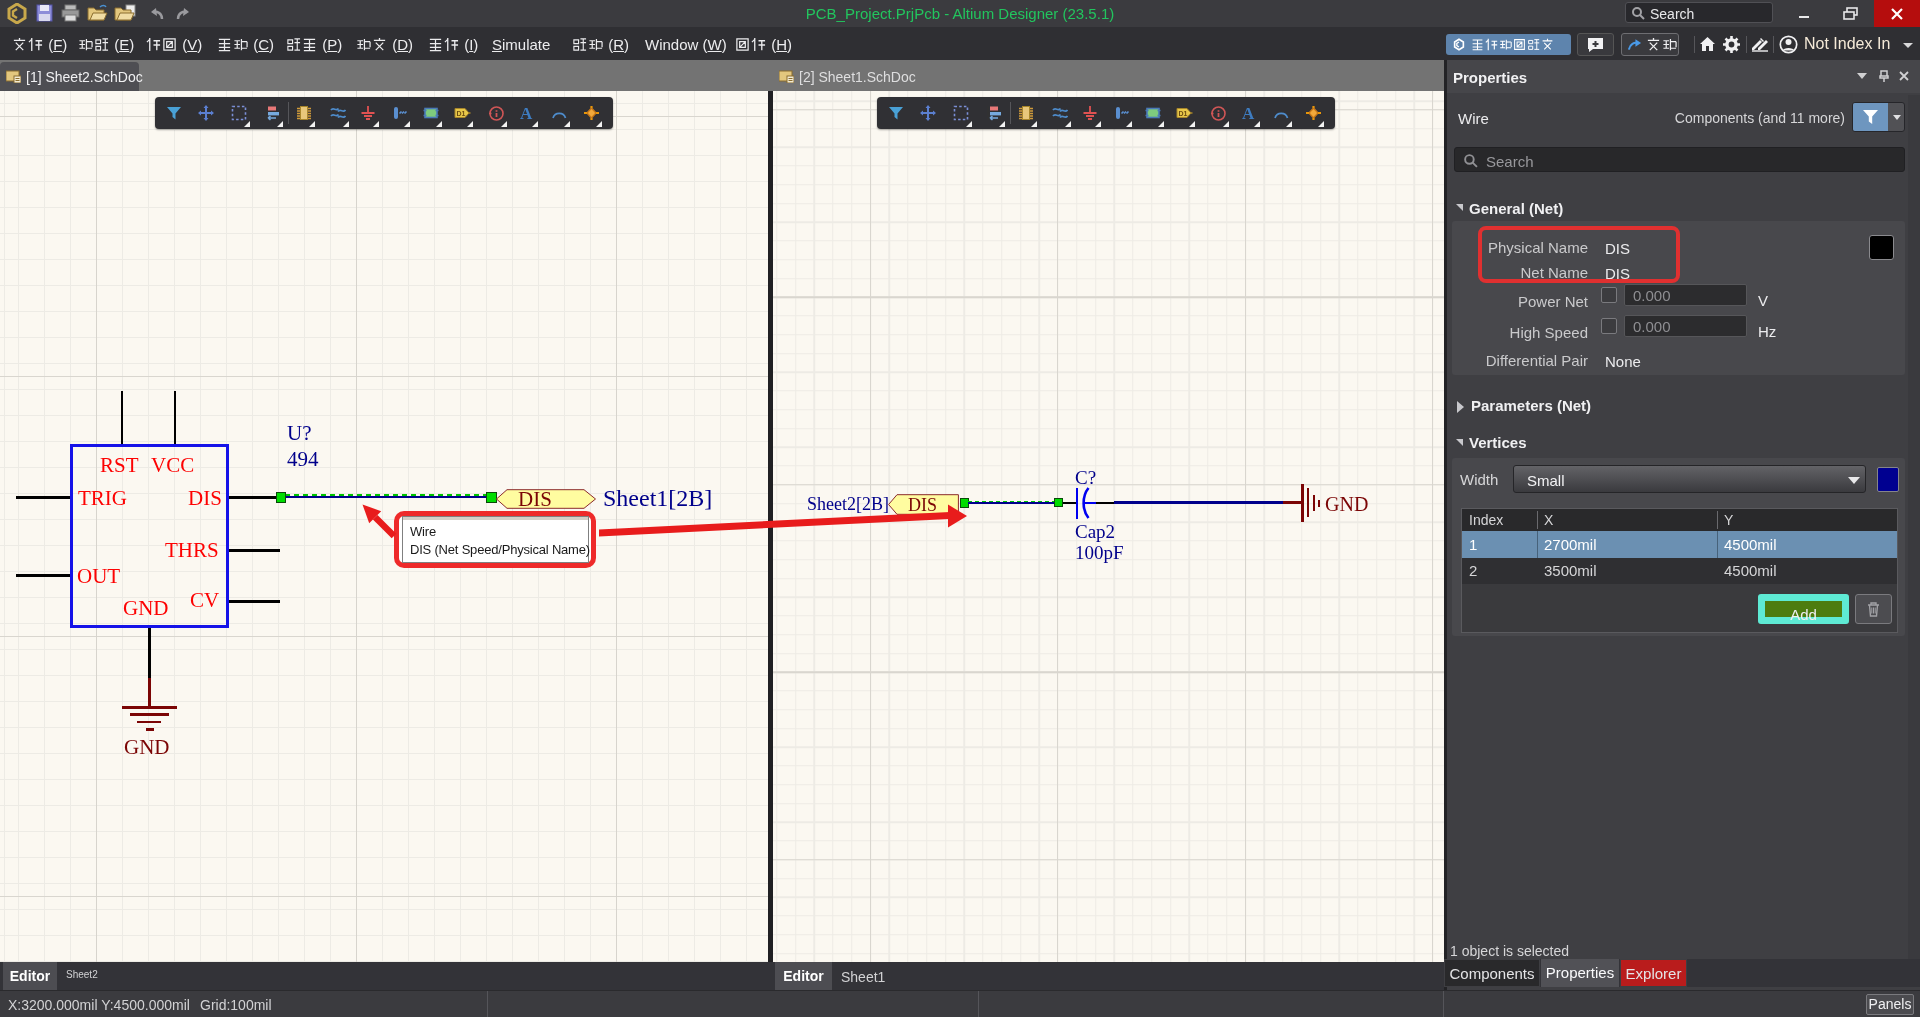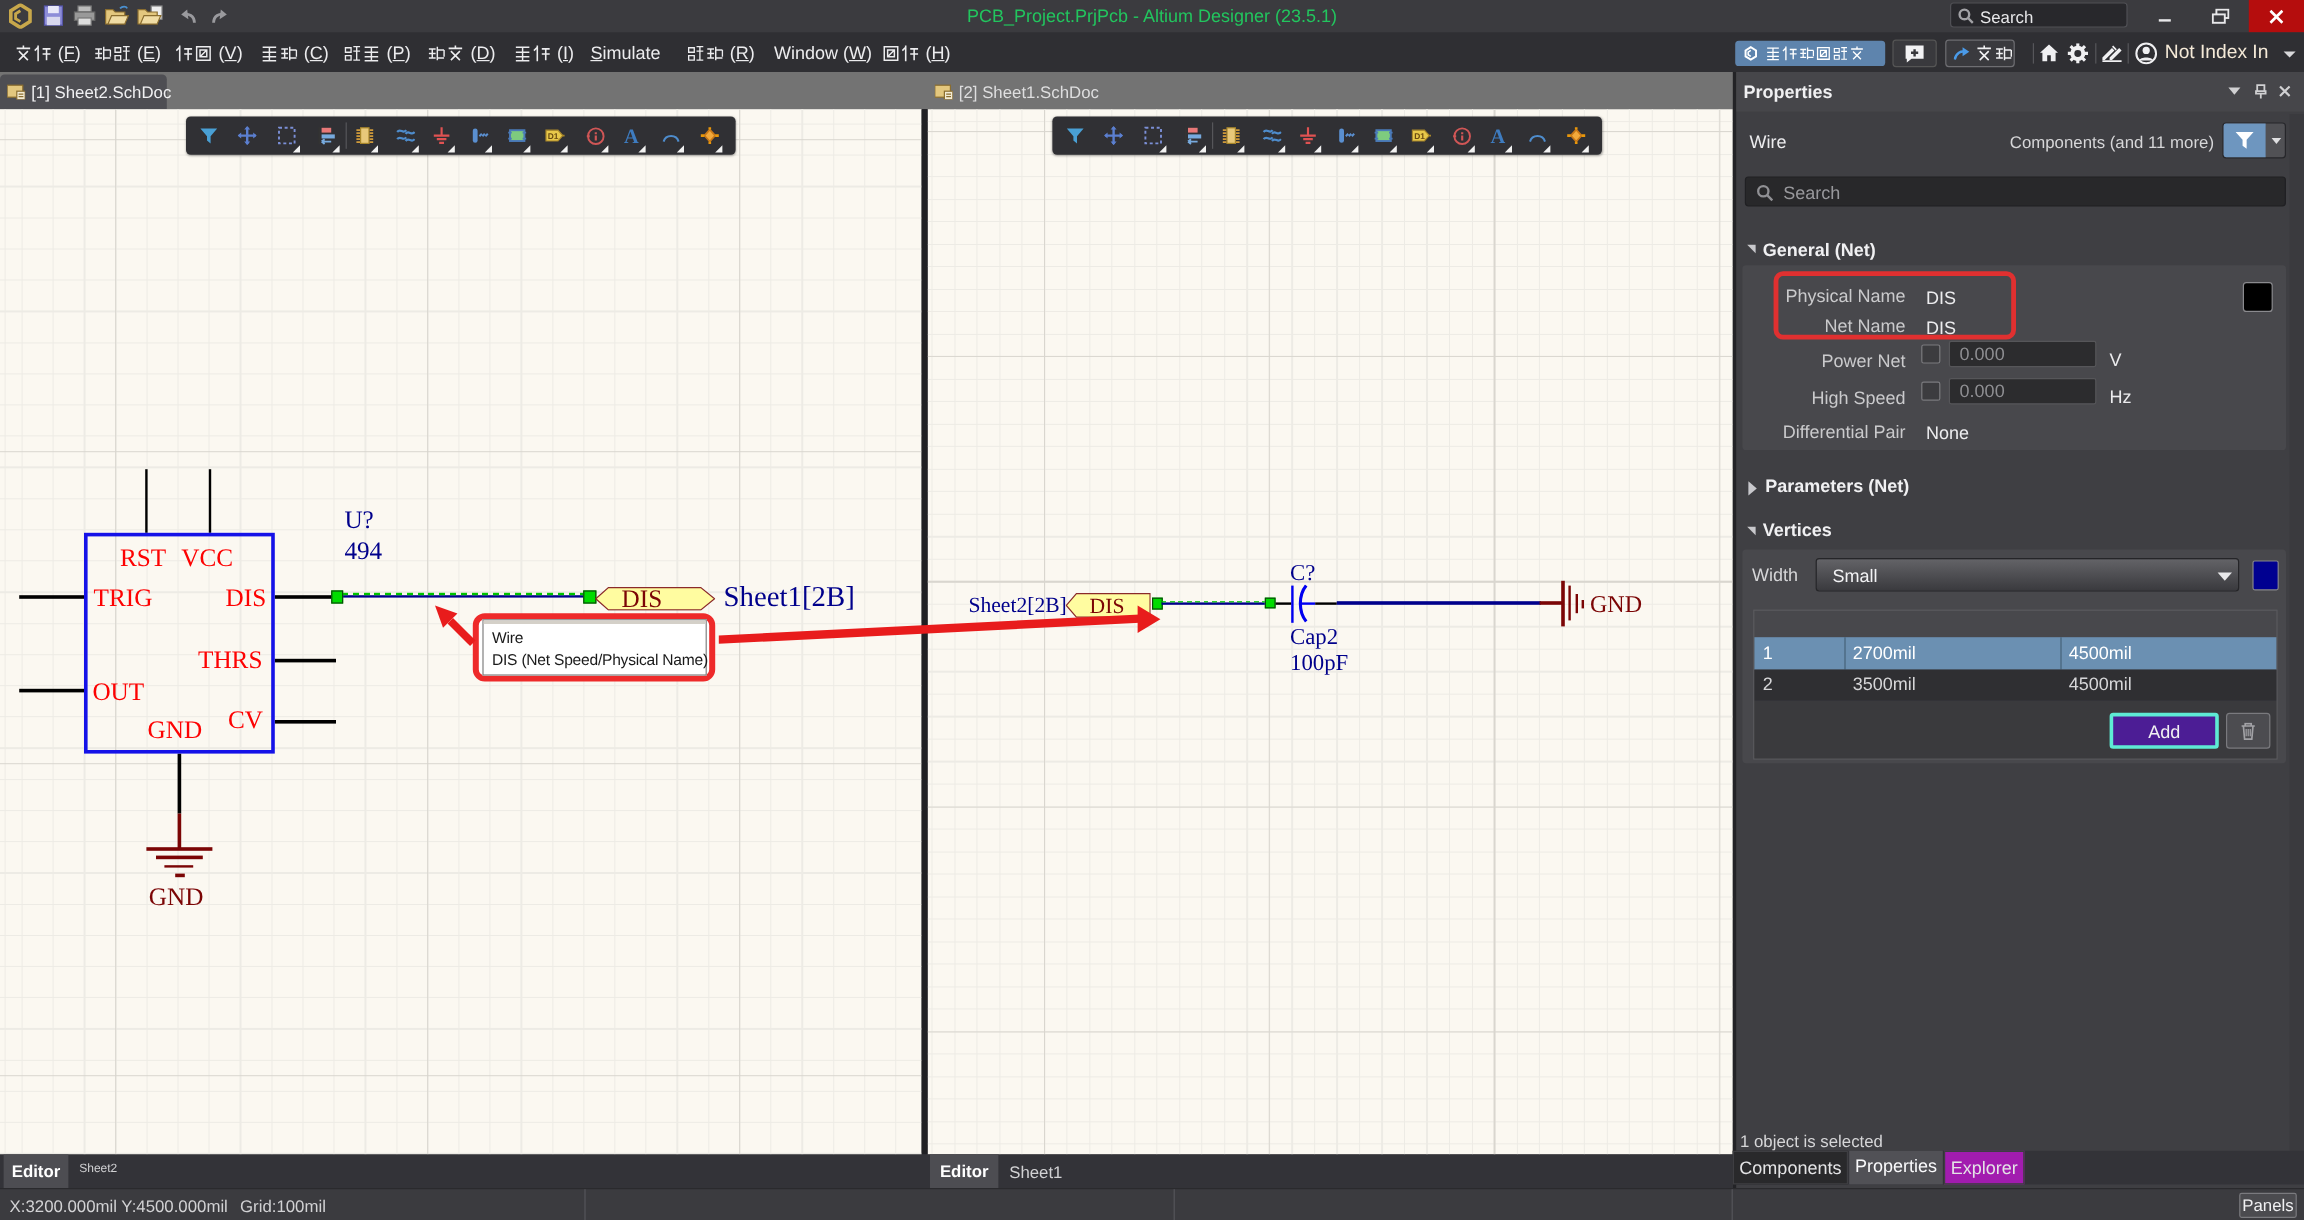--- a/index.html
+++ b/index.html
@@ -524,48 +524,55 @@
  <div class="abs" style="left:9px;top:379px;width:0;height:0;border-left:7px solid transparent;border-top:7px solid #c8c8cc"></div>
  <div class="ptxt" style="left:22px;top:375px;font-weight:bold;color:#f0f0f2">Vertices</div>
  <div class="abs" style="left:5px;top:398px;width:453px;height:178px;background:#48484c;border-radius:3px">
   <div class="ptxt" style="left:8px;top:14px">Width</div>
   <div class="abs" style="left:61px;top:7px;width:353px;height:28px;background:linear-gradient(#636367,#3a3a3e);border:1px solid #252528;border-radius:3px">
    <div class="ptxt" style="left:13px;top:7px;color:#f2f2f4">Small</div>
    <div class="abs" style="left:334px;top:11px;width:0;height:0;border-left:6px solid transparent;border-right:6px solid transparent;border-top:7px solid #e8e8ea"></div>
   </div>
   <div class="abs" style="left:425px;top:9px;width:22px;height:25px;background:#000090;border:1px solid #85858a;border-radius:2px"></div>
   <div class="abs" style="left:9px;top:50px;width:437px;height:125px;border:1px solid #5a5a5e">
+   <div class="abs" style="left:0;top:0;width:435px;height:22px;background:#29292b">
+    <div class="ptxt" style="left:7px;top:4px;font-size:14px">Index</div>
+    <div class="ptxt" style="left:82px;top:4px;font-size:14px">X</div>
+    <div class="ptxt" style="left:262px;top:4px;font-size:14px">Y</div>
+    <div class="abs" style="left:75px;top:2px;width:1px;height:18px;background:#6a6a6e"></div>
+    <div class="abs" style="left:255px;top:2px;width:1px;height:18px;background:#6a6a6e"></div>
+   </div>
    <div class="abs" style="left:0;top:22px;width:435px;height:27px;background:#6b90b2">
     <div class="ptxt" style="left:7px;top:6px;color:#fff">1</div>
     <div class="ptxt" style="left:82px;top:6px;color:#fff">2700mil</div>
     <div class="ptxt" style="left:262px;top:6px;color:#fff">4500mil</div>
     <div class="abs" style="left:75px;top:0;width:1px;height:27px;background:#47627a"></div>
     <div class="abs" style="left:255px;top:0;width:1px;height:27px;background:#47627a"></div>
    </div>
    <div class="abs" style="left:0;top:49px;width:435px;height:26px;background:#2f2f32">
     <div class="ptxt" style="left:7px;top:5px">2</div>
     <div class="ptxt" style="left:82px;top:5px">3500mil</div>
     <div class="ptxt" style="left:262px;top:5px">4500mil</div>
    </div>
    <div class="abs" style="left:0;top:75px;width:435px;height:48px;background:#3a3a3d"></div>
-   <div class="abs" style="left:296px;top:85px;width:91px;height:30px;background:#4c1d95;border:3px solid #5eead4;border-radius:3px;text-align:center;line-height:28px;font-size:15px;color:#f0f0f2">Add</div>
+   <div class="abs" style="left:296px;top:85px;width:91px;height:30px;background:#4d7c0f;border:7px solid #5eead4;border-radius:3px;text-align:center;line-height:28px;font-size:15px;color:#f0f0f2">Add</div>
    <div class="abs" style="left:393px;top:85px;width:37px;height:30px;background:#4c4c50;border:1px solid #7a7a7e;border-radius:3px">
     <svg class="abs" style="left:11px;top:7px" width="13" height="15" viewBox="0 0 13 15">
             <path d="M1 3h11M4 3V1h5v2M2.5 3l1 11h6l1-11" fill="none" stroke="#a2a2a6" stroke-width="1.4"></path>
             <path d="M4.8 5.5v6M6.5 5.5v6M8.2 5.5v6" stroke="#a2a2a6"></path>
           </svg>
    </div>
   </div>
  </div>
  <div class="abs" style="left:461px;top:35px;width:12px;height:864px;background:#3a3a3e"></div>
  <div class="abs" style="left:3px;top:883px;font-size:14px;color:#d6d6d8">1 object is selected</div>
  <div class="abs" style="left:-3px;top:899px;width:476px;height:28px;background:#333338">
   <div class="abs" style="left:0;top:0;width:96px;height:28px;background:#29292b;border:1px solid #3e3e42;color:#e4e4e6;font-size:15px;text-align:center;line-height:27px">Components</div>
   <div class="abs" style="left:97px;top:0;width:78px;height:28px;background:#515156;color:#fafafc;font-size:15px;text-align:center;line-height:27px">Properties</div>
-  <div class="abs" style="left:176px;top:0;width:67px;height:28px;background:#a21caf;border:1px solid #3e3e42;color:#e4e4e6;font-size:15px;text-align:center;line-height:27px">Explorer</div>
+  <div class="abs" style="left:176px;top:0;width:67px;height:28px;background:#b91c1c;border:1px solid #3e3e42;color:#e4e4e6;font-size:15px;text-align:center;line-height:27px">Explorer</div>
  </div>
 </div>
 <div id="edittabs">
  <div class="abs" style="left:3px;top:0;width:54px;height:28px;background:#4d4d52;color:#fff;font-weight:bold;font-size:14px;text-align:center;line-height:28px">Editor</div>
  <div class="abs" style="left:66px;top:7px;font-size:10px;color:#d2d2d4">Sheet2</div>
  <div class="abs" style="left:775px;top:0;width:57px;height:28px;background:#4d4d52;color:#fff;font-weight:bold;font-size:14px;text-align:center;line-height:28px">Editor</div>
  <div class="abs" style="left:841px;top:7px;font-size:14px;color:#d2d2d4">Sheet1</div>
 </div>
 <div id="statusbar">
  <div class="abs" style="left:8px;top:6px;font-size:14px;color:#d2d2d4">X:3200.000mil Y:4500.000mil</div>

